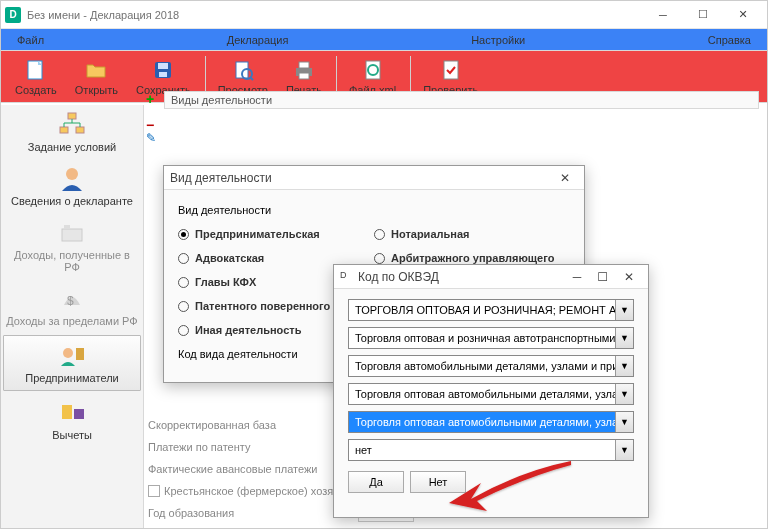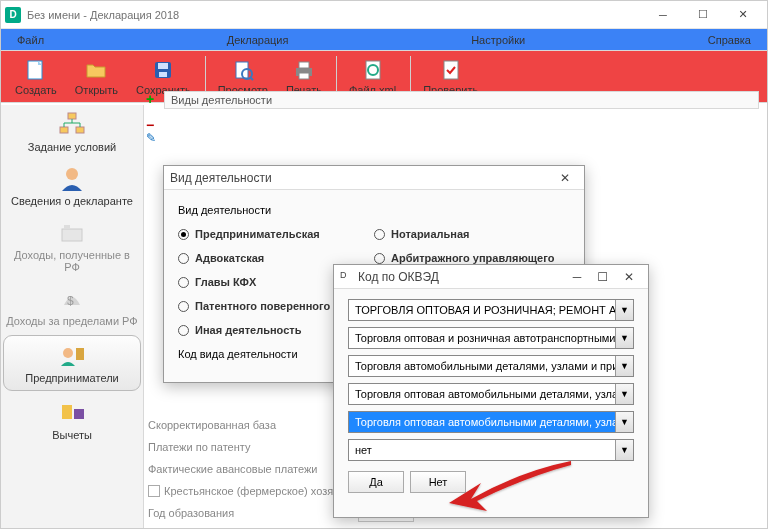--- a/index.html
+++ b/index.html
@@ -79,21 +79,21 @@
   }
   .side-item {
     display: flex; flex-direction: column; align-items: center;
     padding: 6px 4px; text-align: center;
     font-size: 11px; color: #333;
     min-height: 54px;
   }
   .side-item .side-icon { width: 28px; height: 28px; margin-bottom: 2px; }
   .side-selected {
     background: linear-gradient(#fdfdfd,#e8e8e8);
-    border: 1px solid #bbb; border-radius: 9px;
+    border: 1px solid #bbb; border-radius: 1px;
     margin: 2px;
   }
   .main-area { flex: 1; position: relative; }
   .list-header {
     position: absolute; left: 20px; top: -14px; right: 8px; height: 18px;
     background: #f9f9f9; border: 1px solid #d8d8d8; display:flex; align-items:center;
     padding: 0 6px; font-size: 11px; color:#555;
   }
   .plus-btn { position:absolute; left:2px; top:-14px; color:#0a0; font-size:14px; font-weight:bold;}
   .minus-btn { position:absolute; left:2px; top:12px; color:#b00; font-size:14px; font-weight:bold;}

